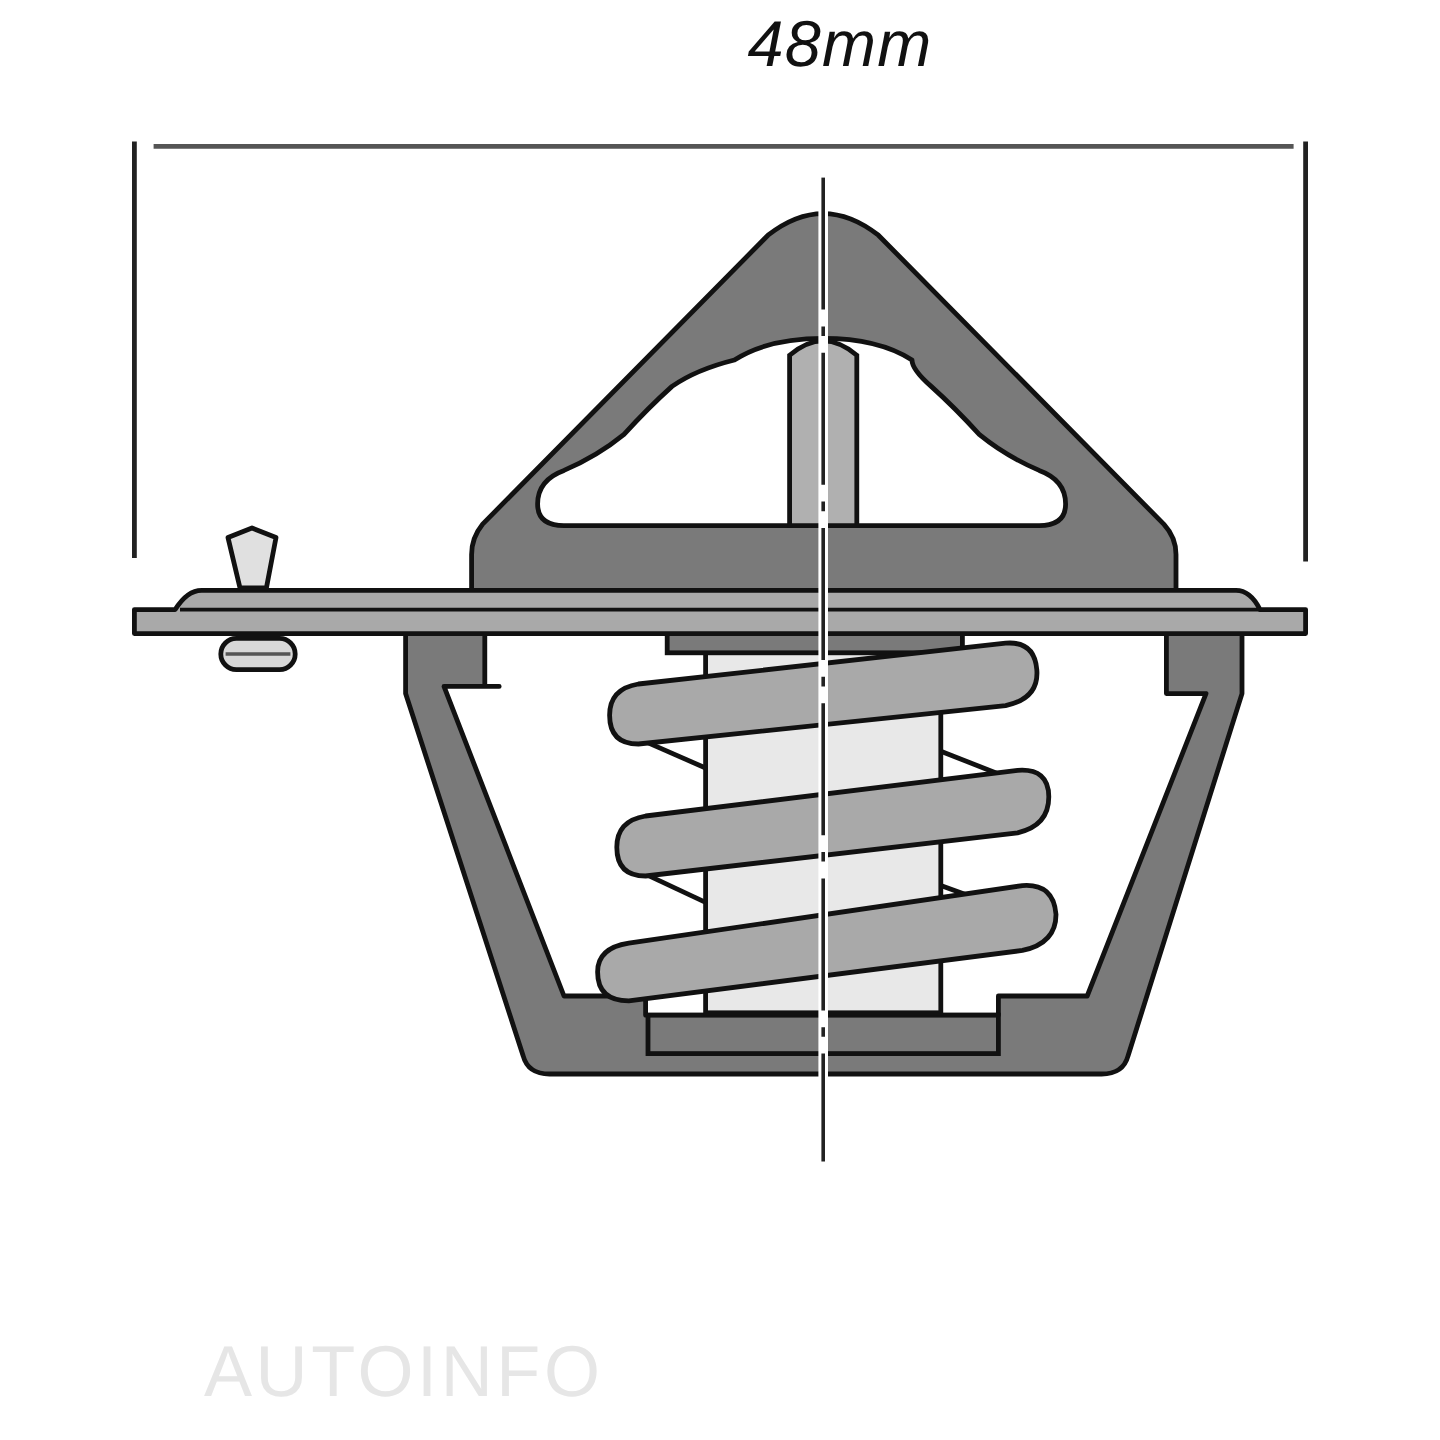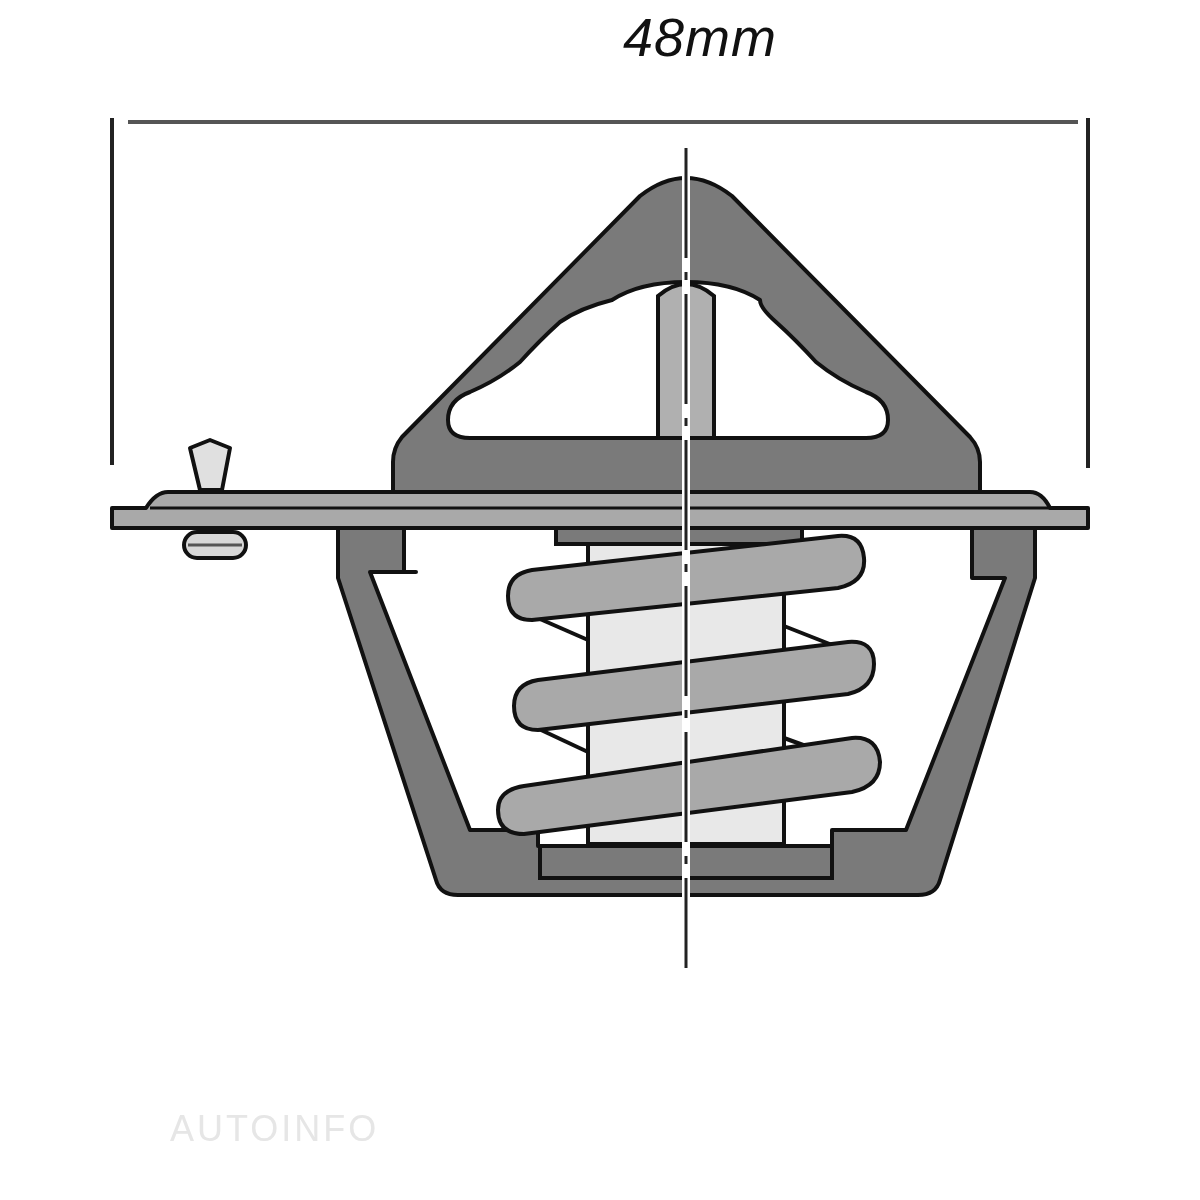--- a/index.html
+++ b/index.html
@@ -1,18 +1,18 @@
 <!DOCTYPE html>
 <html><head>
 <meta charset="utf-8">
 <style>
   html, body { margin: 0; padding: 0; background: #ffffff; }
   body { width: 1200px; height: 1200px; position: relative; overflow: hidden; font-family: "Liberation Sans", sans-serif; }
   .dim-label { position: absolute; left: 0; width: 1400px; top: 6px; text-align: center; font-family: "Liberation Sans", sans-serif; font-style: italic; font-size: 54px; color: #111111; letter-spacing: 1px; }
-  .watermark { position: absolute; left: 170px; top: 1108px; width: 430px; font-family: "Liberation Sans", sans-serif; font-size: 36px; color: #e6e6e6; letter-spacing: 3px; font-weight: normal; }
+  .watermark { position: absolute; left: 170px; top: 1108px; width: 430px; font-family: "Liberation Sans", sans-serif; font-size: 60px; color: #e6e6e6; letter-spacing: 3px; font-weight: normal; }
   svg.diagram { position: absolute; left: 0; top: 0; }
 </style>
 </head>
 <body>
 
 <div class="dim-label">48mm</div>
 
 <svg class="diagram" width="1200" height="1200" viewBox="0 0 1200 1200" xmlns="http://www.w3.org/2000/svg">
 
   <g stroke="#222" fill="none">

